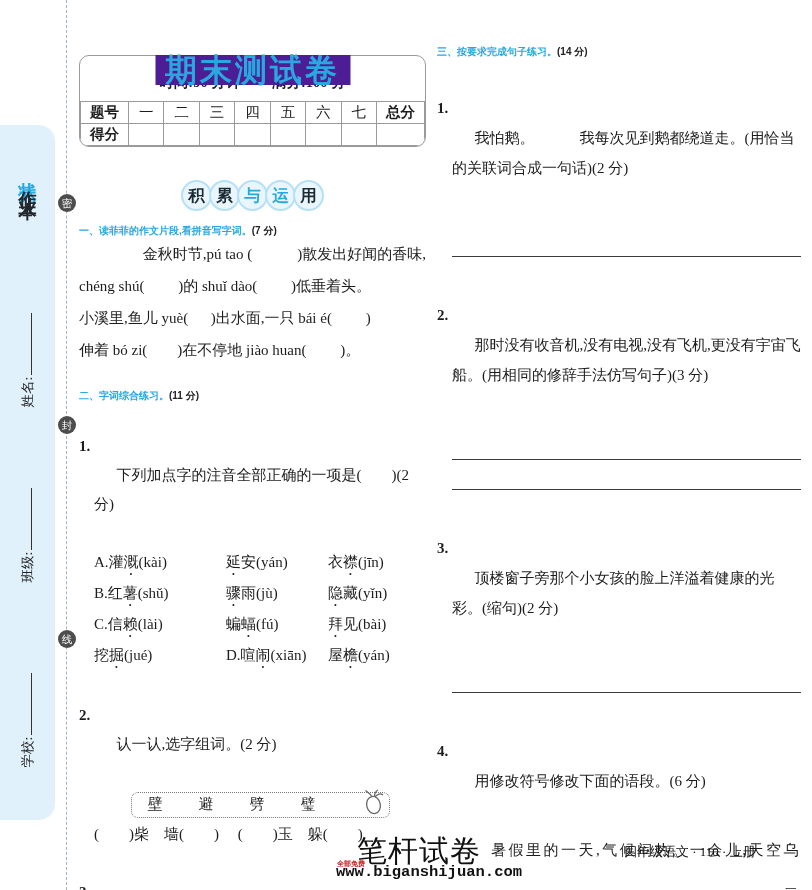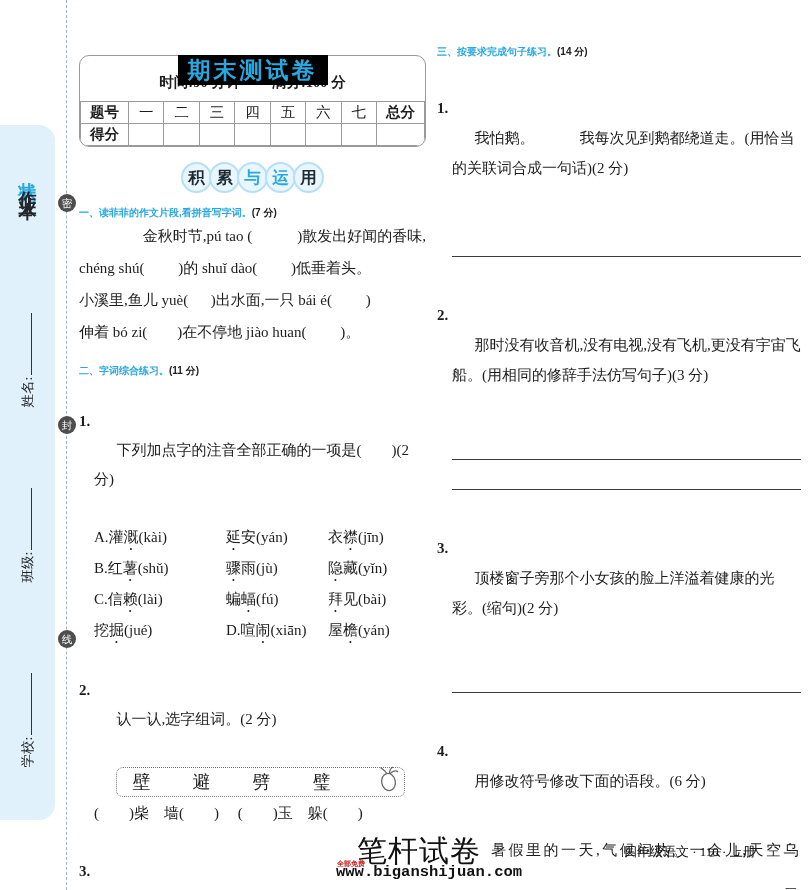--- a/index.html
+++ b/index.html
@@ -25,33 +25,33 @@
               color:#fff;border-radius:50%;font-size:10.5px;line-height:18px;
               text-align:center;font-family:"Liberation Sans",sans-serif;z-index:3;}
 
   
   .col-left{position:absolute;left:79px;top:0;width:347px;}
   .col-right{position:absolute;left:437px;top:0;width:364px;}
 
   
   .title-wrap{margin-top:55px;position:relative;}
   .exam-title{position:absolute;top:0;left:50%;transform:translateX(-50%);
-              background:#000000;padding:0 10px;z-index:2;white-space:nowrap;
+              background:#4c1d95;padding:0 10px;z-index:2;white-space:nowrap;
               font-family:"Liberation Sans","DejaVu Sans",sans-serif;
-              font-weight:bold;font-size:23px;line-height:30px;
+              font-weight:bold;font-size:32px;line-height:30px;
               color:#29a8e0;letter-spacing:3px;}
   .title-box{margin-top:15px;border:1.5px solid #9a9a9a;border-radius:10px;overflow:hidden;}
   .meta{padding-top:17px;text-align:center;font-weight:bold;font-size:14.5px;}
   .meta span{margin:0 14px;}
   table.score{width:100%;border-collapse:collapse;margin-top:9px;font-size:14.5px;}
   table.score td{border:1px solid #9a9a9a;height:21px;text-align:center;padding:0;}
   td.hd{font-family:Liberation Sans, sans-serif;font-weight:bold;width:47px;}
 
   
-  .badge-row{margin-top:15px;text-align:center;}
+  .badge-row{margin-top:33px;text-align:center;}
   .badge-circle{display:inline-block;width:27px;height:27px;line-height:27px;
                 border-radius:50%;background:#eaf6fd;border:2px solid #b5e0f6;
                 font-family:"Liberation Sans","DejaVu Sans",sans-serif;font-weight:bold;
                 font-size:16.5px;margin:0 -1.5px;text-align:center;}
   .t-dark{color:#1b2b33;} .t-blue{color:#29a8e0;}
 
   
   .sec-head{margin-top:13px;font-family:"Liberation Sans","DejaVu Sans",sans-serif;
             font-weight:bold;font-size:10px;color:#29a8e0;white-space:pre-wrap;}
   .sec-head .score{color:#222;}
@@ -59,21 +59,21 @@
   .indent2{text-indent:2em;text-align:right;}
   .stem{position:relative;padding-left:15px;font-size:15px;line-height:29px;white-space:pre-wrap;}
   .num{position:absolute;left:0;font-weight:bold;}
   .opt3{display:grid;grid-template-columns:132px 102px auto;padding-left:15px;
         font-size:15px;line-height:29px;white-space:pre-wrap;}
   .emdot{-webkit-text-emphasis:filled dot #222;-webkit-text-emphasis-position:under;
          text-emphasis:filled dot #222;text-emphasis-position:under right;}
 
   .charbox-row{display:flex;justify-content:center;margin:4px 0 2px 15px;}
   .charbox{border:1.5px dotted #777;border-radius:7px;padding:2px 4px 2px 16px;
-           display:flex;align-items:center;font-size:18px;letter-spacing:2px;gap:42px;}
+           display:flex;font-size:15px;letter-spacing:2px;gap:42px;}
   .charbox svg{margin-left:4px;margin-top:-6px;}
 
   
   .r-item{position:relative;padding-left:15px;font-size:15px;line-height:30px;
           white-space:pre-wrap;}
   .ans-line{margin-left:15px;border-bottom:1.2px solid #3a3a3a;height:29px;}
   .edit-para{padding-left:15px;font-size:15px;line-height:44px;letter-spacing:2.5px;margin-top:2px;}
 
   
   .footer-free{position:absolute;left:337px;top:859px;color:#cc2222;font-size:7px;
@@ -150,21 +150,21 @@
       <span class="badge-circle t-dark">积</span><span class="badge-circle t-dark">累</span><span class="badge-circle t-blue">与</span><span class="badge-circle t-blue">运</span><span class="badge-circle t-dark">用</span>
     </div>
 
     <div class="sec-head"><span>一、读菲菲的作文片段,看拼音写字词。</span><span class="score">(7 分)</span></div>
 
     <div class="line indent2">金秋时节,pú tao (            )散发出好闻的香味,</div>
     <div class="line">chéng shú(         )的 shuǐ dào(         )低垂着头。</div>
     <div class="line">小溪里,鱼儿 yuè(      )出水面,一只 bái é(         )</div>
     <div class="line">伸着 bó zi(        )在不停地 jiào huan(         )。</div>
 
-    <div class="sec-head" style="margin-top:16px;"><span>二、字词综合练习。</span><span class="score">(11 分)</span></div>
+    <div class="sec-head" style="margin-top:23px;"><span>二、字词综合练习。</span><span class="score">(11 分)</span></div>
 
     <div class="stem">
       <span class="num">1.</span>
       <span>下列加点字的注音全部正确的一项是(　　)(2 分)</span>
     </div>
     <div class="opt3">
       <span>A.灌<span class="emdot">溉</span>(kài)</span>
       <span><span class="emdot">延</span>安(yán)</span>
       <span>衣<span class="emdot">襟</span>(jīn)</span>
     </div>

